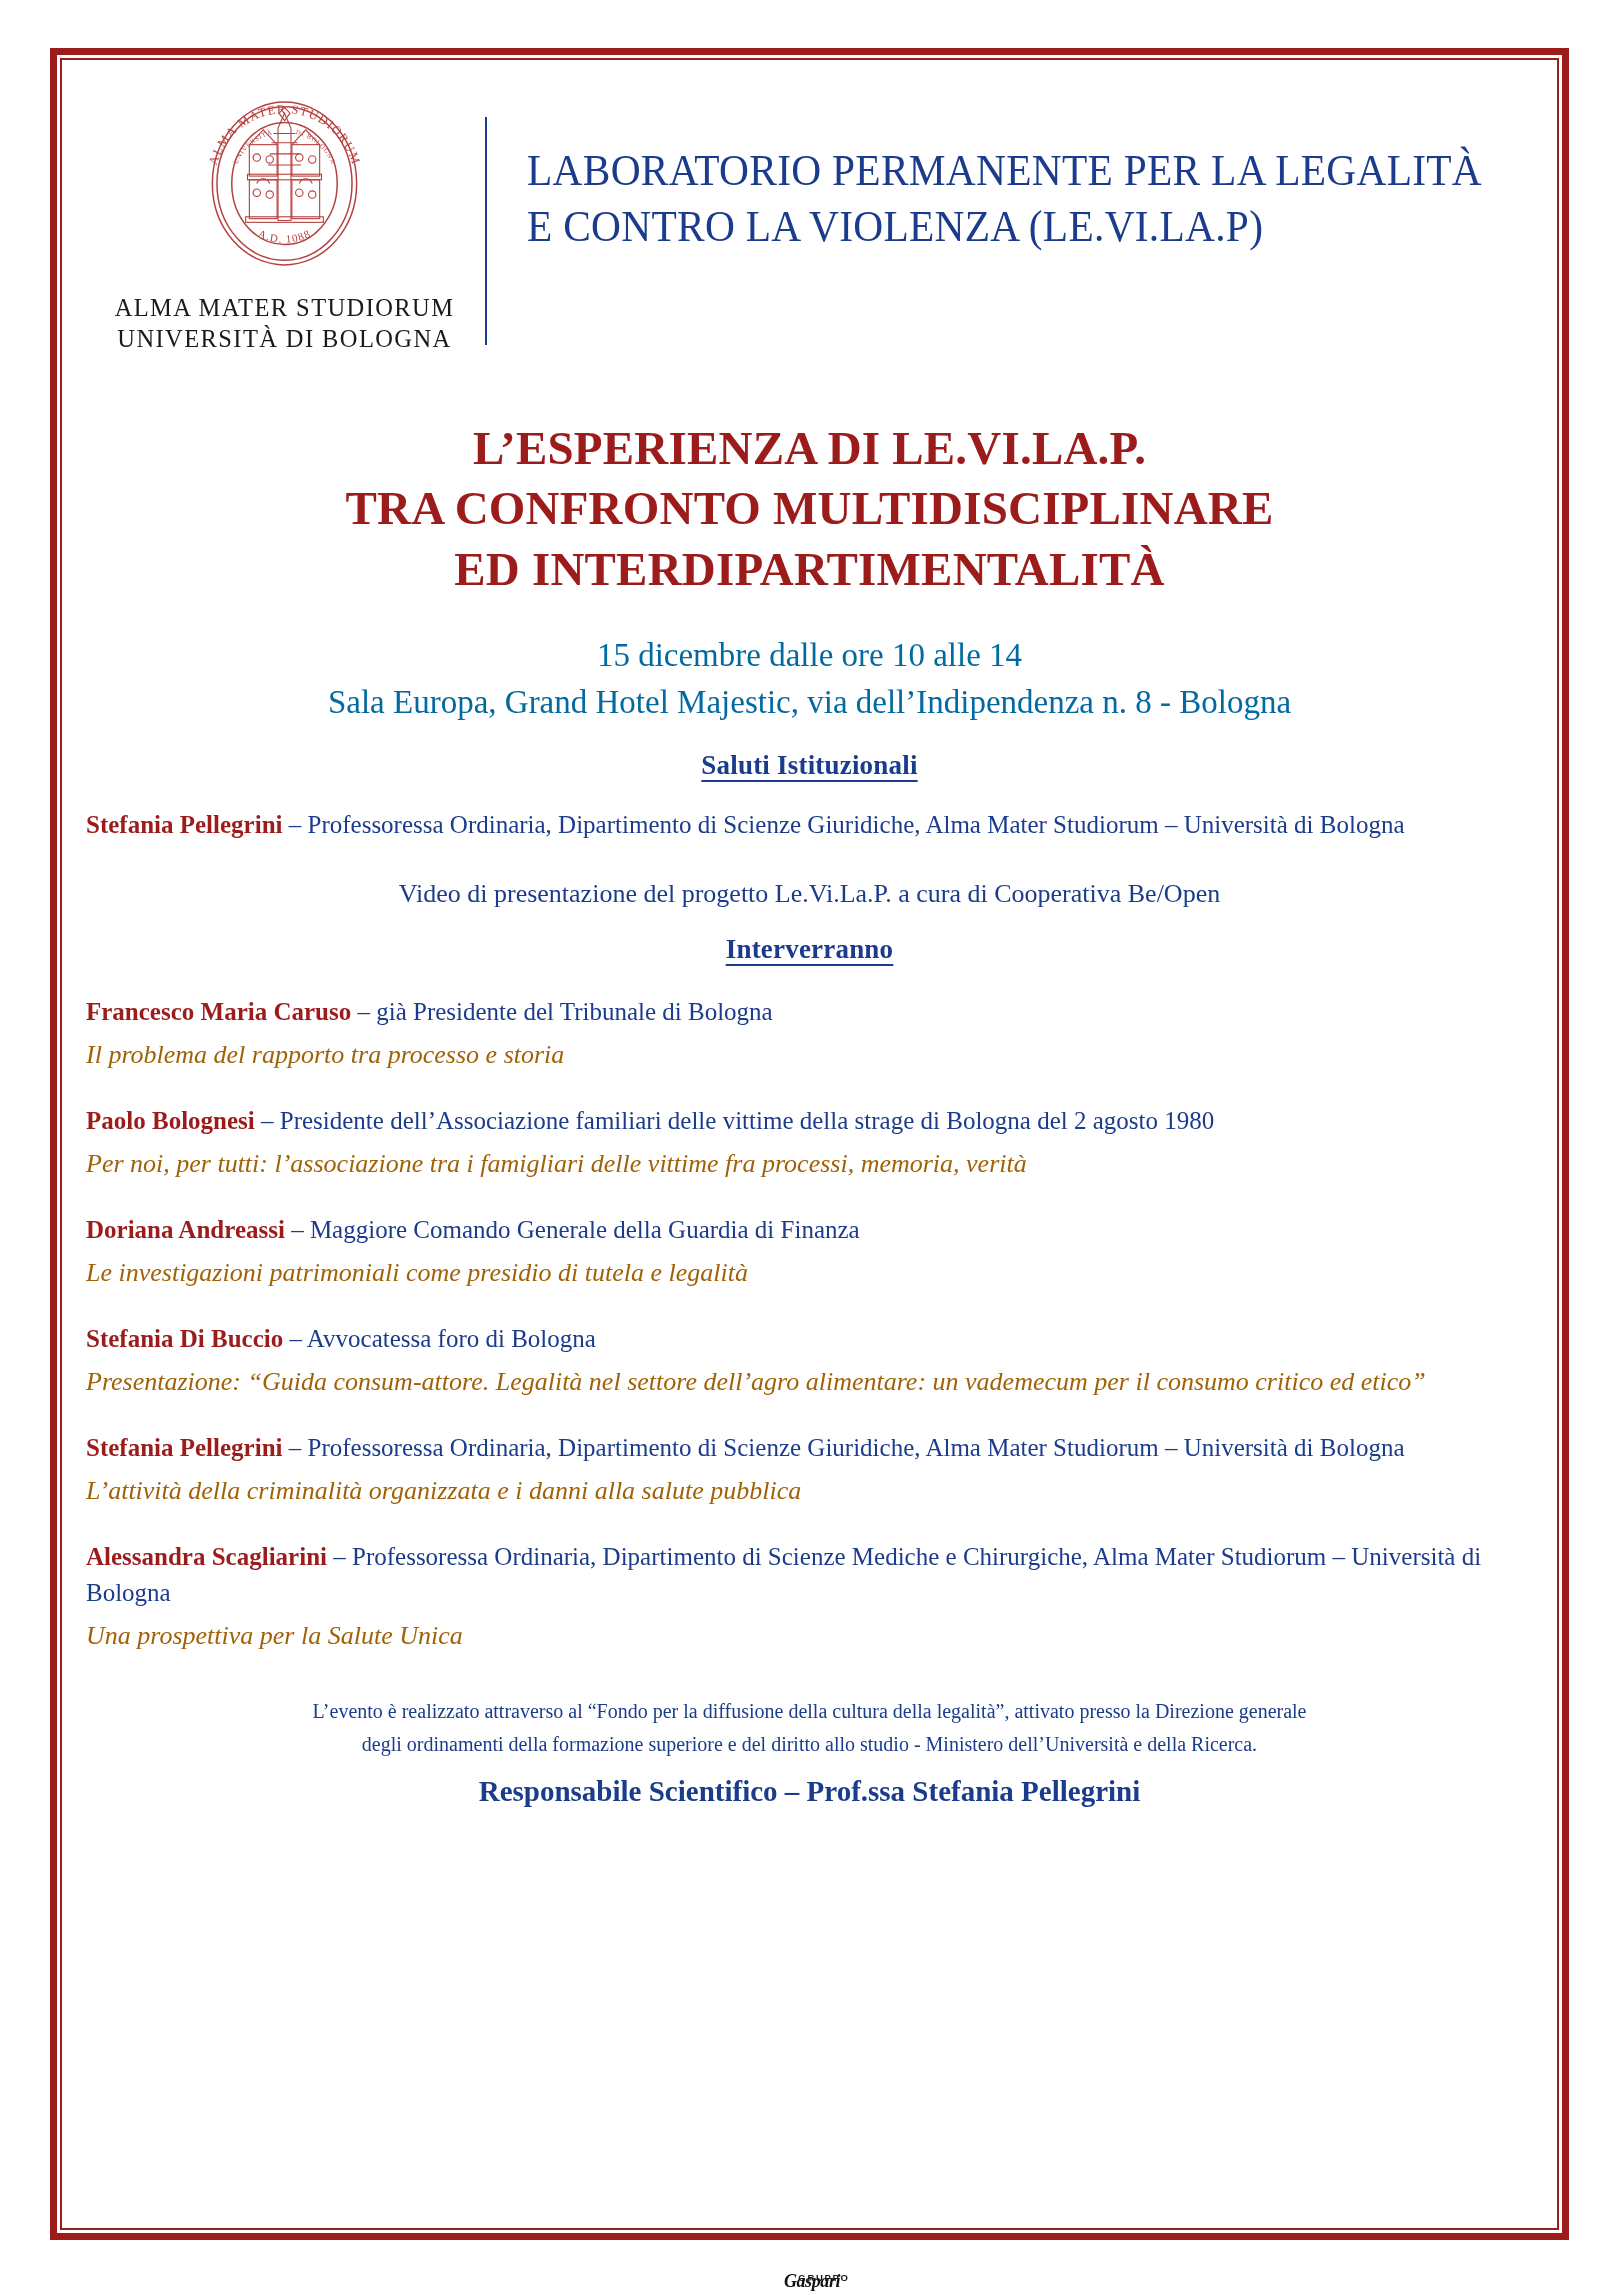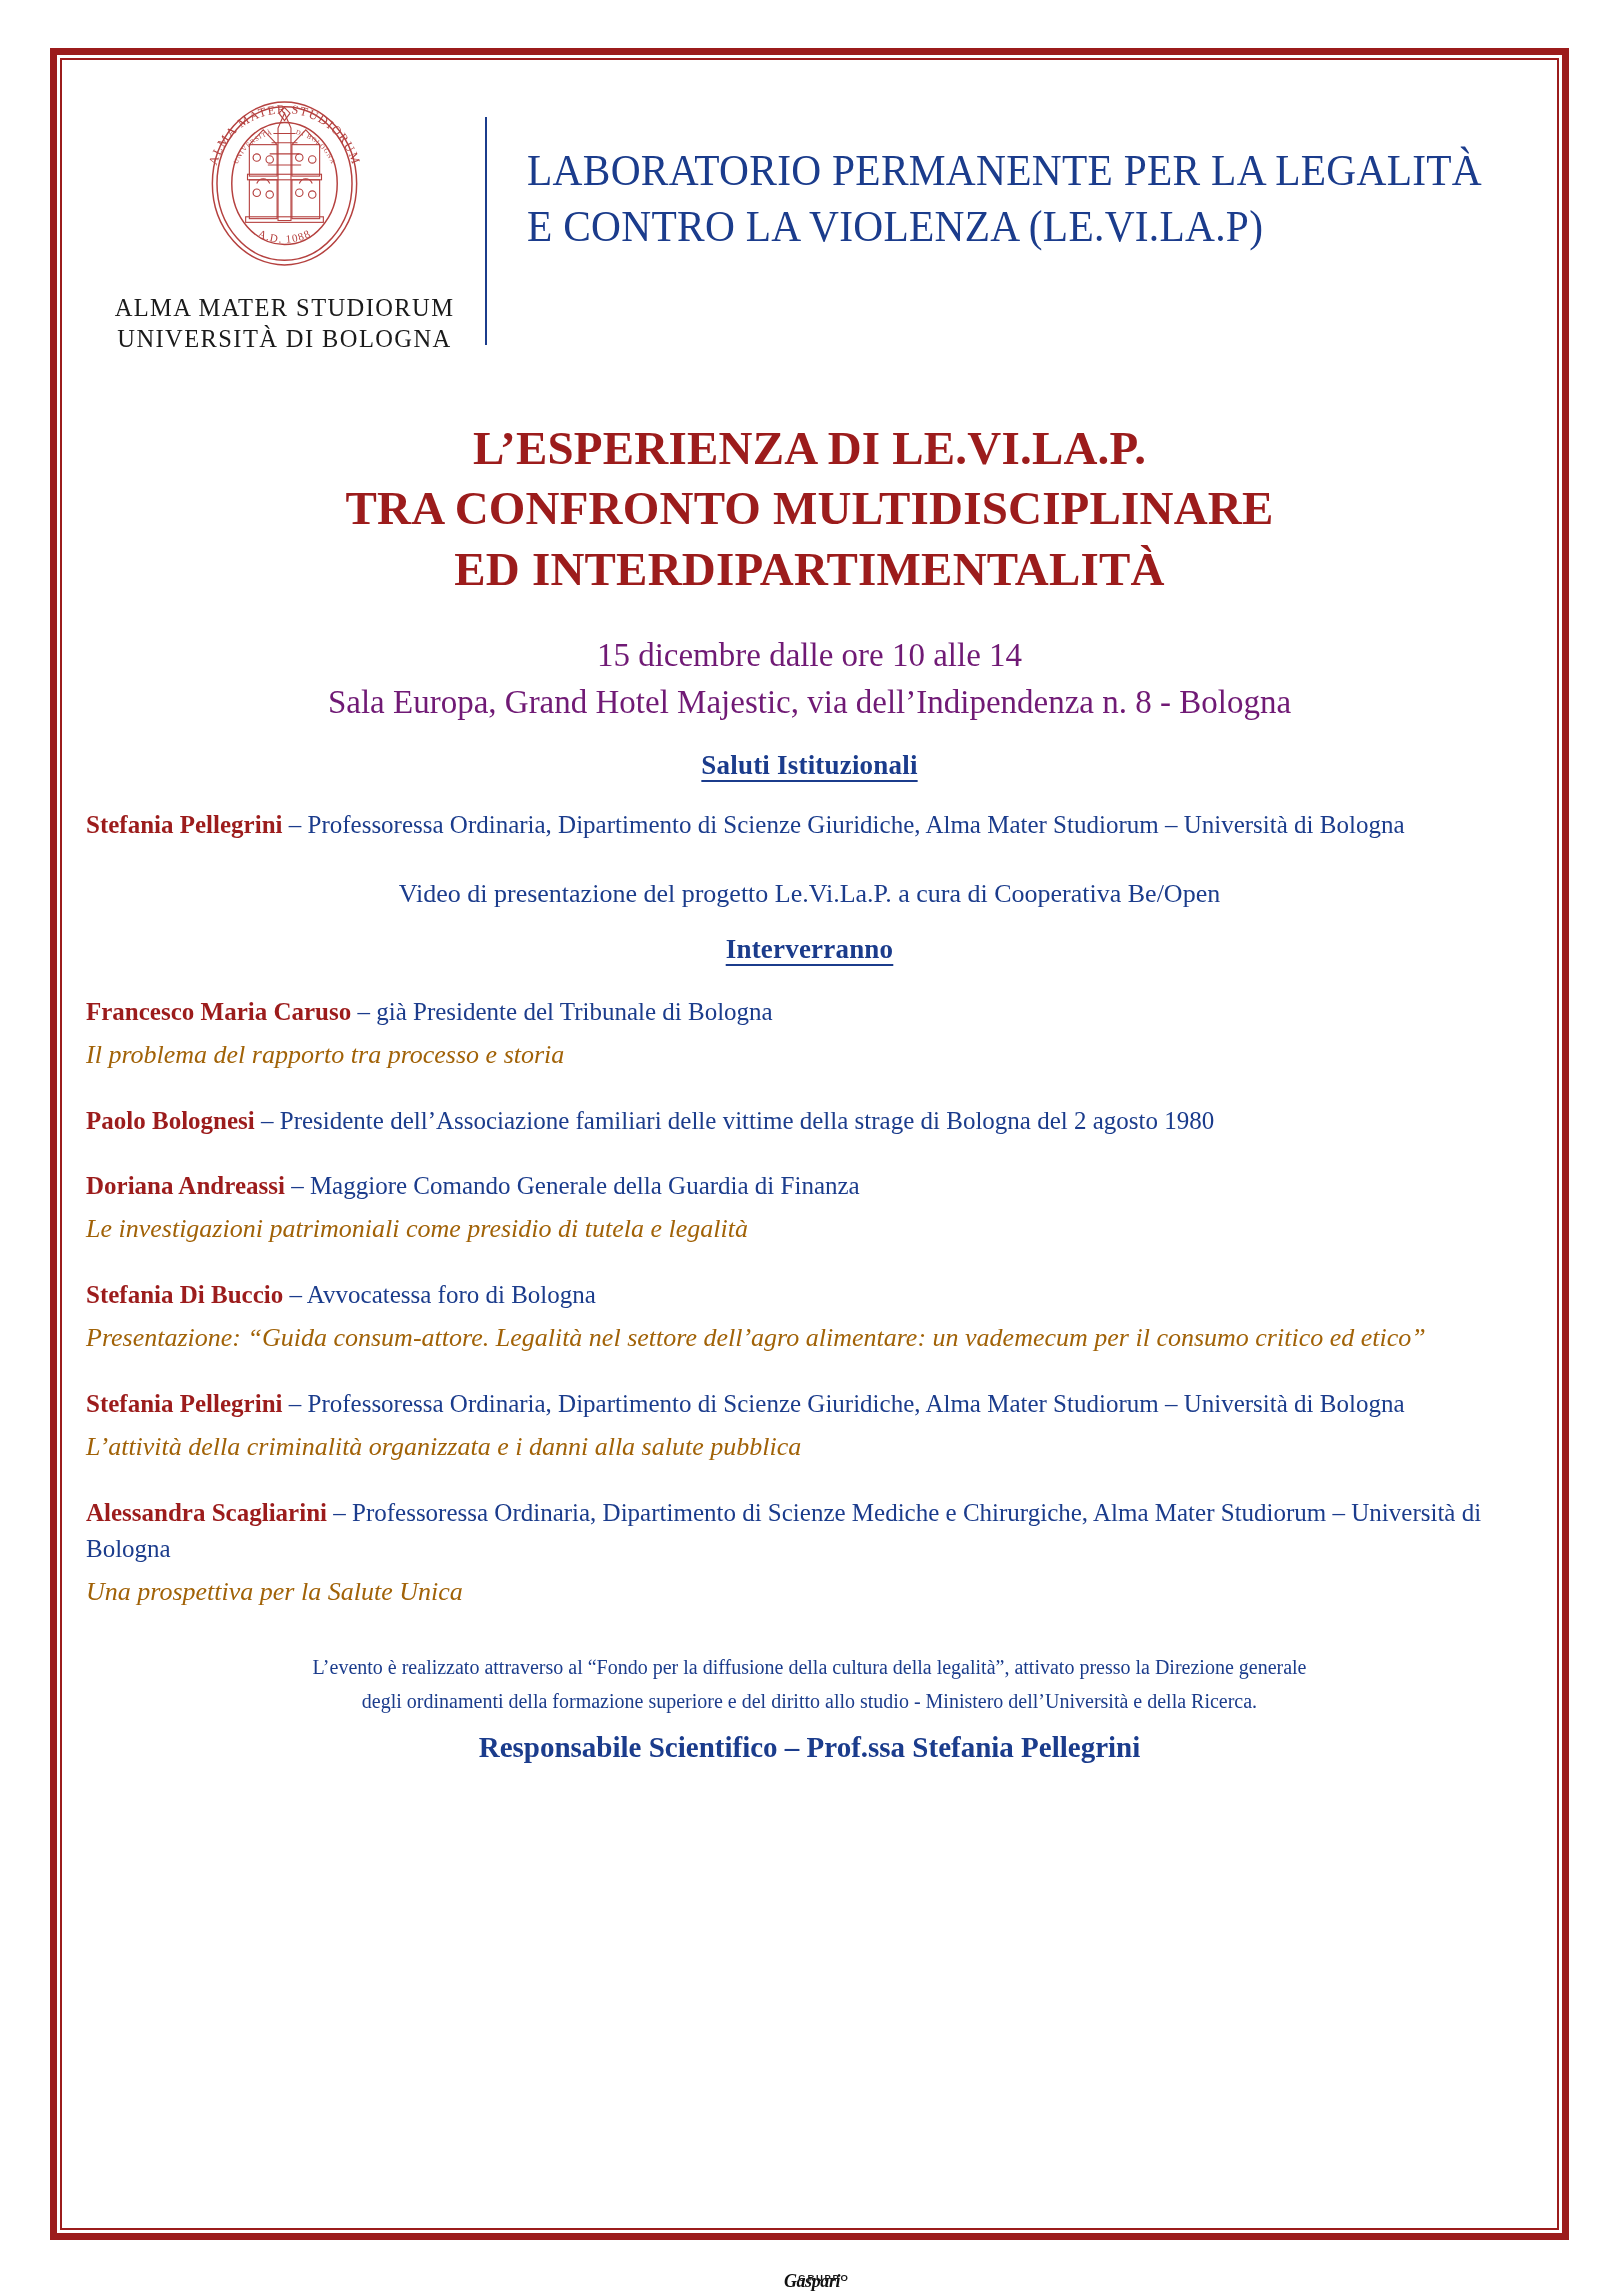--- a/index.html
+++ b/index.html
@@ -104,21 +104,21 @@
     font-size: 47px;
     line-height: 1.28;
     letter-spacing: 0.2px;
   }
   .main-title span { display: block; }
 
   
   .event-when {
     margin-top: 33px;
     text-align: center;
-    color: #701a75;
+    color: #0369a1;
     font-size: 33px;
     line-height: 1.42;
   }
   .event-when span { display: block; }
 
   
   .section-heading {
     margin-top: 25px;
     text-align: center;
     color: #1b3c8c;
@@ -301,20 +301,21 @@
 
     <div class="section-heading">Interverranno</div>
 
     <div class="speaker-block">
       <div class="speaker-line"><span class="speaker-name">Francesco Maria Caruso</span><span> – già Presidente del Tribunale di Bologna</span></div>
       <div class="speaker-topic">Il problema del rapporto tra processo e storia</div>
     </div>
 
     <div class="speaker-block">
       <div class="speaker-line"><span class="speaker-name">Paolo Bolognesi</span><span> – Presidente dell’Associazione familiari delle vittime della strage di Bologna del 2 agosto 1980</span></div>
+      <div class="speaker-topic">Per noi, per tutti: l’associazione tra i famigliari delle vittime fra processi, memoria, verità</div>
     </div>
 
     <div class="speaker-block">
       <div class="speaker-line"><span class="speaker-name">Doriana Andreassi</span><span> – Maggiore Comando Generale della Guardia di Finanza</span></div>
       <div class="speaker-topic">Le investigazioni patrimoniali come presidio di tutela e legalità</div>
     </div>
 
     <div class="speaker-block">
       <div class="speaker-line"><span class="speaker-name">Stefania Di Buccio</span><span> – Avvocatessa foro di Bologna</span></div>
       <div class="speaker-topic">Presentazione: “Guida consum-attore. Legalità nel settore dell’agro alimentare: un vademecum per il consumo critico ed etico”</div>

